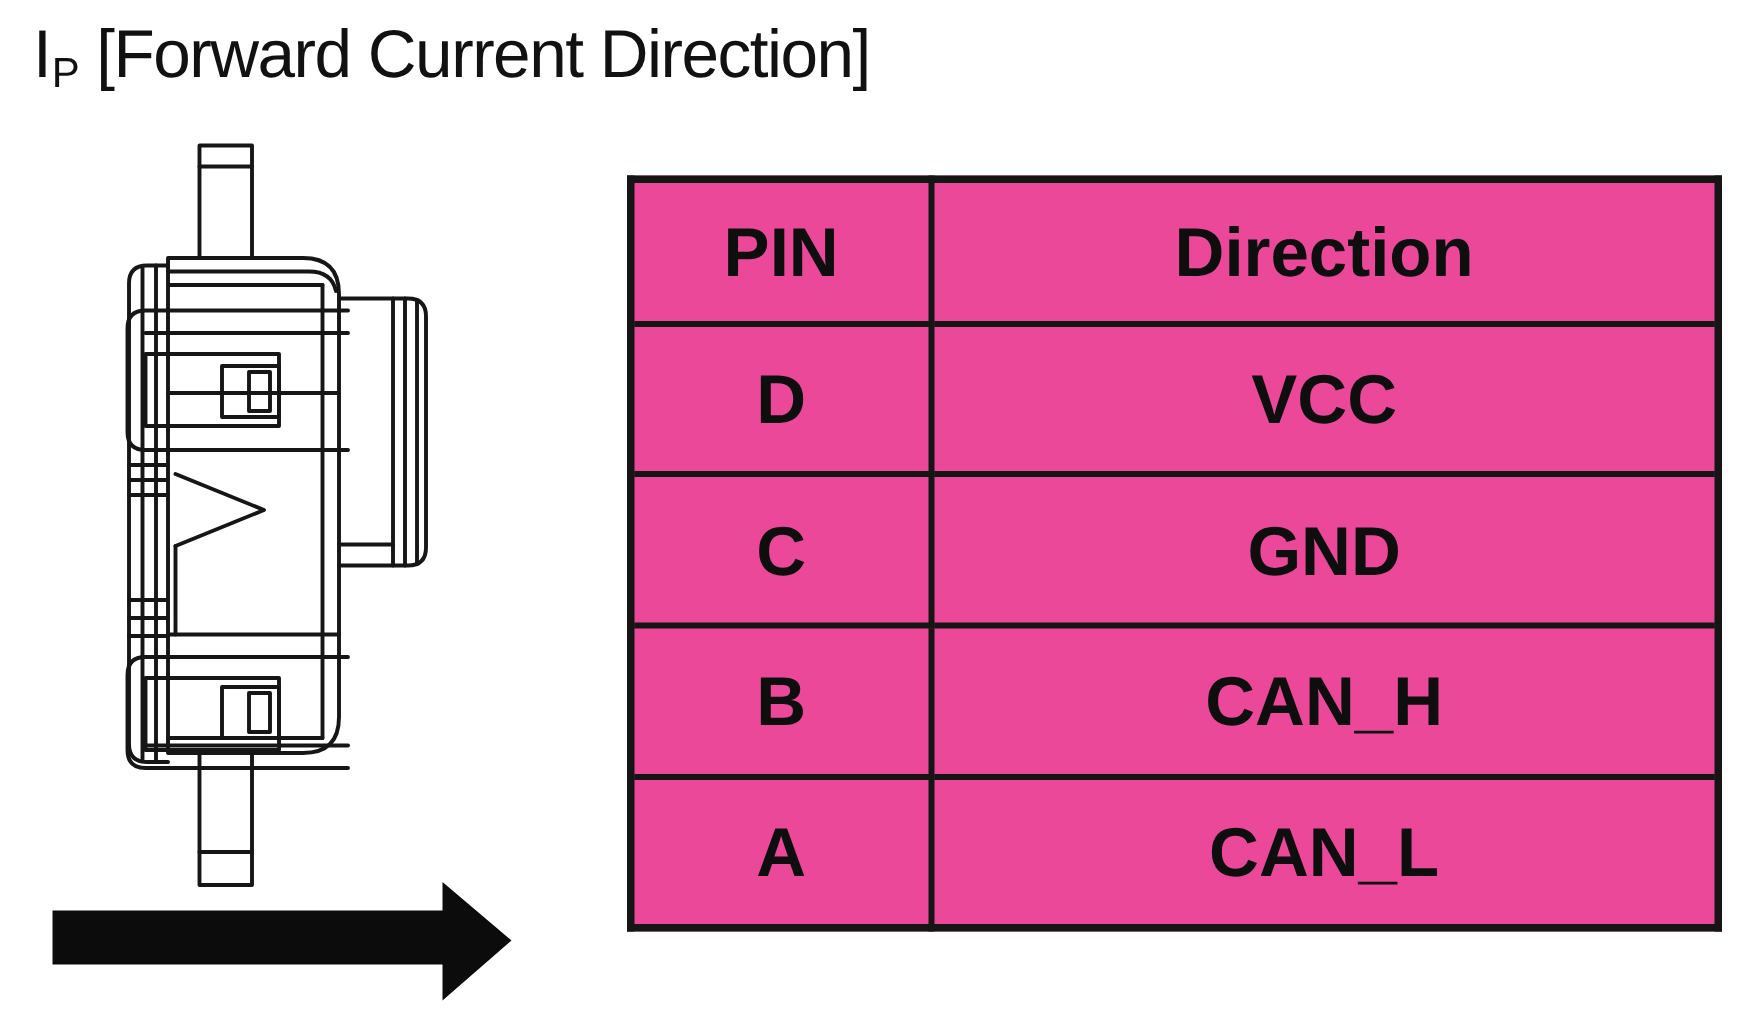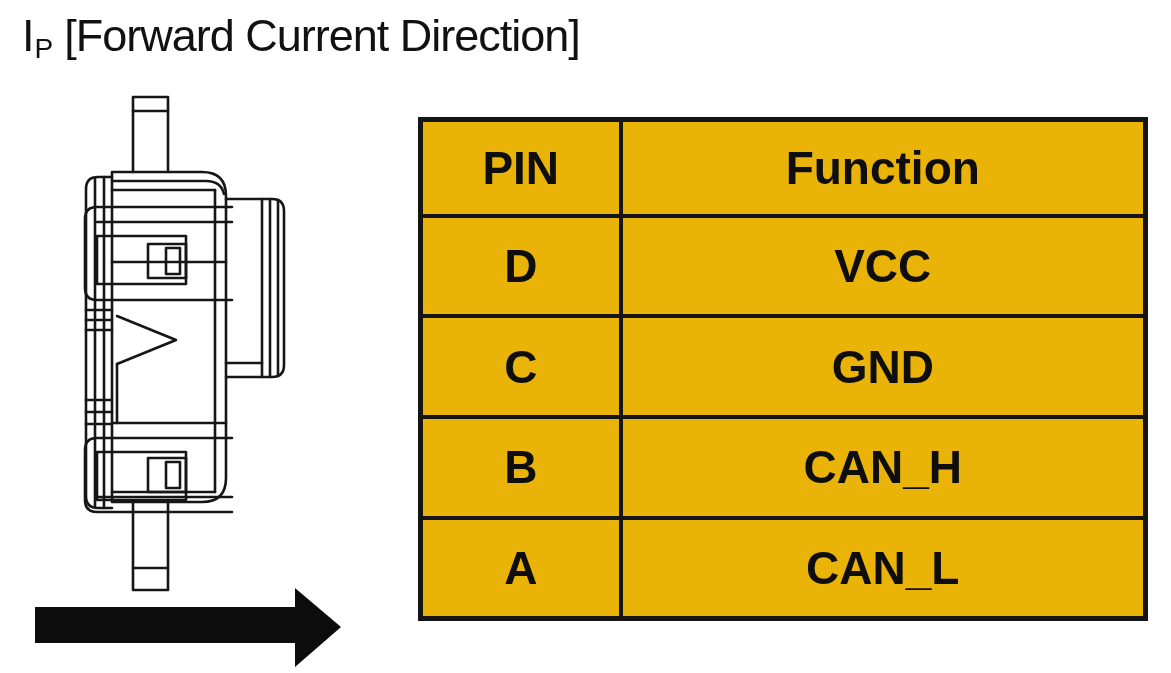--- a/index.html
+++ b/index.html
@@ -27,21 +27,21 @@
   
   .figure {
     position:absolute; left:0; top:80px; width:400px; height:593px;
   }
   .figure svg { display:block; width:100%; height:100%; }
   
   table.pin-table {
     position:absolute; left:418px; top:117px;
     width:730px; height:504px;
     border-collapse:collapse; table-layout:fixed;
-    background:#eab308;
+    background:#ec4899;
   }
   table.pin-table th, table.pin-table td {
     border:4px solid #151515;
     text-align:center; vertical-align:middle;
     font-weight:700; font-size:46px;
     height:96px; padding:0;
     color:#0e0e0e;
   }
   table.pin-table { border:5px solid #151515; }
   table.pin-table col.pin-col { width:200px; }
@@ -126,21 +126,21 @@
   </div>
 
   <table class="pin-table">
     <colgroup>
         <col class="pin-col">
         <col>
       </colgroup>
     <thead>
       <tr>
         <th>PIN</th>
-        <th>Function</th>
+        <th>Direction</th>
       </tr>
     </thead>
     <tbody id="pin-rows">
         <tr>
           <td>D</td>
           <td>VCC</td>
         </tr>
         <tr>
           <td>C</td>
           <td>GND</td>

